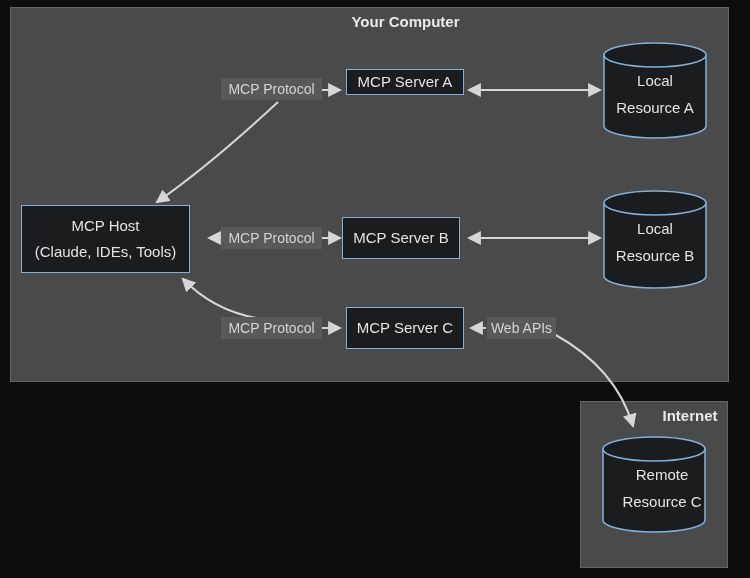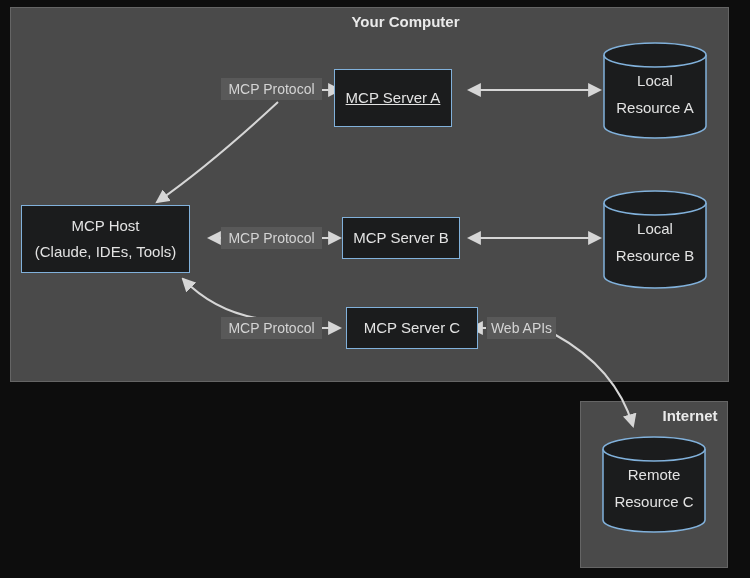--- a/index.html
+++ b/index.html
@@ -114,33 +114,33 @@
     <path class="edge-line" d="M 322 328 L 340 328" marker-end="url(#arrow)"></path>
     <path class="edge-line" d="M 486 328 L 471 328" marker-end="url(#arrow)"></path>
     <path class="edge-line" d="M 554 334 Q 616 368 633 426" marker-end="url(#arrow)"></path>
   </svg>
 
   <div class="node" style="left:21px; top:205px; width:169px; height:68px;">
     <span>MCP Host</span>
     <span>(Claude, IDEs, Tools)</span>
   </div>
 
-  <div class="node" style="left:334px; top:69px; width:118px; height:58px;text-decoration:underline;">MCP Server A</div>
+  <div class="node" style="left:346px; top:69px; width:118px; height:26px;">MCP Server A</div>
   <div class="node" style="left:342px; top:217px; width:118px; height:42px;">MCP Server B</div>
-  <div class="node" style="left:346px; top:307px; width:132px; height:42px;">MCP Server C</div>
+  <div class="node" style="left:346px; top:307px; width:118px; height:42px;">MCP Server C</div>
 
   <div class="cyl-text" style="left:604px; top:58px; width:102px; height:72px;">
     <span>Local</span>
     <span>Resource A</span>
   </div>
   <div class="cyl-text" style="left:604px; top:206px; width:102px; height:72px;">
     <span>Local</span>
     <span>Resource B</span>
   </div>
-  <div class="cyl-text" style="left:603px; top:452px; width:102px; height:72px;">
+  <div class="cyl-text" style="left:603px; top:452px; width:102px; height:72px;padding-left:8px;">
     <span>Remote</span>
     <span>Resource C</span>
   </div>
 
   <div class="chip" style="left:221px; top:78px; width:101px;">MCP Protocol</div>
   <div class="chip" style="left:221px; top:227px; width:101px;">MCP Protocol</div>
   <div class="chip" style="left:221px; top:317px; width:101px;">MCP Protocol</div>
   <div class="chip" style="left:487px; top:317px; width:69px;">Web APIs</div>
 
 </div>

